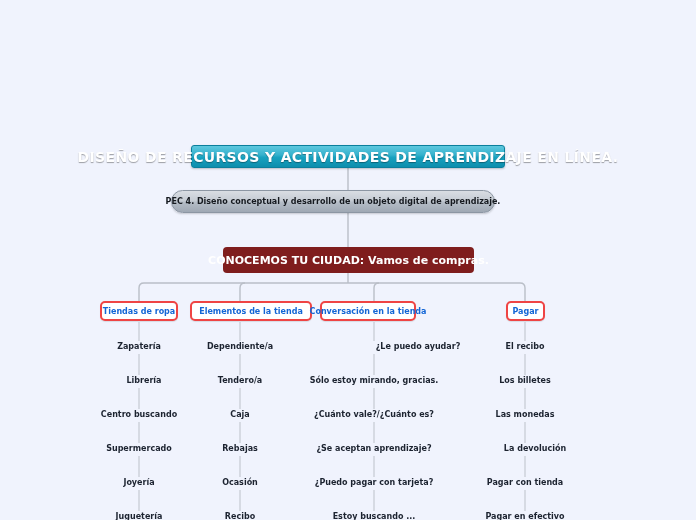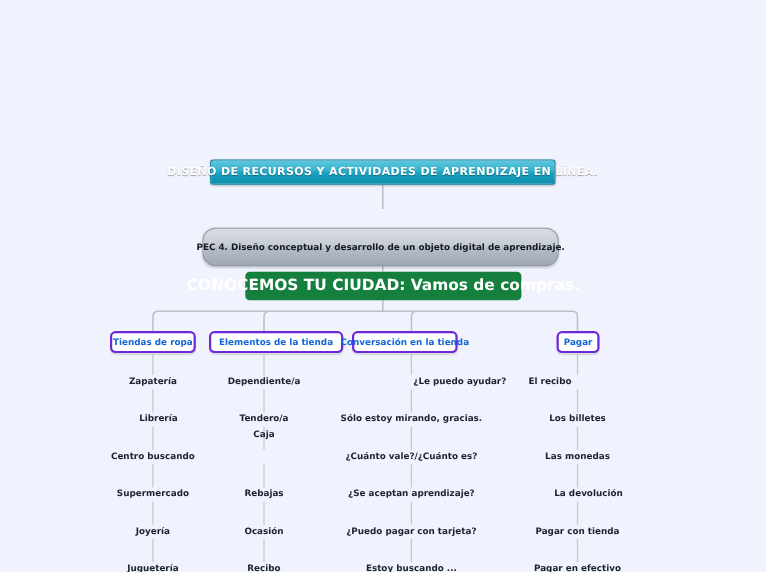--- a/index.html
+++ b/index.html
@@ -34,76 +34,75 @@
     left: 191px;
     top: 145px;
     width: 314px;
     height: 23px;
     box-sizing: border-box;
     border-radius: 3px;
     background: linear-gradient(to bottom, #5ec8de 0%, #36b2cd 42%, #18a2c0 54%, #0d8ead 100%);
     border: 1px solid #0b7f9c;
     box-shadow: 0 1px 2px rgba(0,0,0,0.22);
     color: #ffffff;
-    font-size: 10px;
+    font-size: 14px;
     font-weight: bold;
     letter-spacing: 0.35px;
     display: flex;
     align-items: center;
     justify-content: center;
     text-shadow: 0 1px 1px rgba(0,0,0,0.35);
     white-space: nowrap;
   }
   
   .pill {
     position: absolute;
-    left: 184px;
+    left: 171px;
     top: 190px;
     width: 324px;
-    height: 35px;
+    height: 23px;
     box-sizing: border-box;
     border-radius: 12px;
     background: linear-gradient(to bottom, #d9dde3 0%, #c6ccd4 45%, #b4bcc6 55%, #9fa8b4 100%);
     border: 1px solid #8c96a3;
     box-shadow: 0 1px 2px rgba(0,0,0,0.18);
     color: #161a20;
     font-size: 8px;
     font-weight: bold;
     display: flex;
     align-items: center;
     justify-content: center;
     white-space: nowrap;
-    margin-top: 17px;
   }
   
   .central {
     position: absolute;
     left: 223px;
     top: 247px;
     width: 251px;
     height: 26px;
     box-sizing: border-box;
     border-radius: 4px;
-    background: #15803d;
+    background: #7f1d1d;
     color: #ffffff;
-    font-size: 14px;
+    font-size: 11px;
     font-weight: bold;
     display: flex;
     align-items: center;
     justify-content: center;
     white-space: nowrap;
   }
   
   .branch {
     position: absolute;
     height: 20px;
     box-sizing: border-box;
     border-radius: 5px;
     background: #ffffff;
-    border: 2px solid #6d28d9;
+    border: 2px solid #ef4444;
     color: #1366d6;
     font-size: 8px;
     font-weight: bold;
     display: flex;
     align-items: center;
     justify-content: center;
     white-space: nowrap;
     box-shadow: 0 1px 1px rgba(0,0,0,0.10);
   }
   
@@ -189,34 +188,34 @@
   <div class="leaf" style="left:139px; top:341px;">Zapatería</div>
   <div class="leaf" style="left:139px; top:375px;padding-left:10px;">Librería</div>
   <div class="leaf" style="left:139px; top:409px;">Centro buscando</div>
   <div class="leaf" style="left:139px; top:443px;">Supermercado</div>
   <div class="leaf" style="left:139px; top:477px;">Joyería</div>
   <div class="leaf" style="left:139px; top:511px;">Juguetería</div>
 
   <div class="branch" style="left:190px; top:301px; width:122px;">Elementos de la tienda</div>
   <div class="leaf" style="left:240px; top:341px;">Dependiente/a</div>
   <div class="leaf" style="left:240px; top:375px;">Tendero/a</div>
-  <div class="leaf" style="left:240px; top:389px;">Caja</div>
+  <div class="leaf" style="left:240px; top:409px;">Caja</div>
   <div class="leaf" style="left:240px; top:443px;">Rebajas</div>
   <div class="leaf" style="left:240px; top:477px;">Ocasión</div>
   <div class="leaf" style="left:240px; top:511px;">Recibo</div>
 
   <div class="branch" style="left:320px; top:301px; width:96px;">Conversación en la tienda</div>
   <div class="leaf" style="left:374px; top:341px;margin-left:44px;">¿Le puedo ayudar?</div>
   <div class="leaf" style="left:374px; top:375px;">Sólo estoy mirando, gracias.</div>
   <div class="leaf" style="left:374px; top:409px;">¿Cuánto vale?/¿Cuánto es?</div>
   <div class="leaf" style="left:374px; top:443px;">¿Se aceptan aprendizaje?</div>
   <div class="leaf" style="left:374px; top:477px;">¿Puedo pagar con tarjeta?</div>
   <div class="leaf" style="left:374px; top:511px;">Estoy buscando ...</div>
 
   <div class="branch" style="left:506px; top:301px; width:39px;">Pagar</div>
-  <div class="leaf" style="left:500px; top:341px;">El recibo</div>
+  <div class="leaf" style="left:525px; top:341px;">El recibo</div>
   <div class="leaf" style="left:525px; top:375px;">Los billetes</div>
   <div class="leaf" style="left:525px; top:409px;">Las monedas</div>
   <div class="leaf" style="left:525px; top:443px;padding-left:20px;">La devolución</div>
   <div class="leaf" style="left:525px; top:477px;">Pagar con tienda</div>
   <div class="leaf" style="left:525px; top:511px;">Pagar en efectivo</div>
 
 </div>
 
 </body></html>

